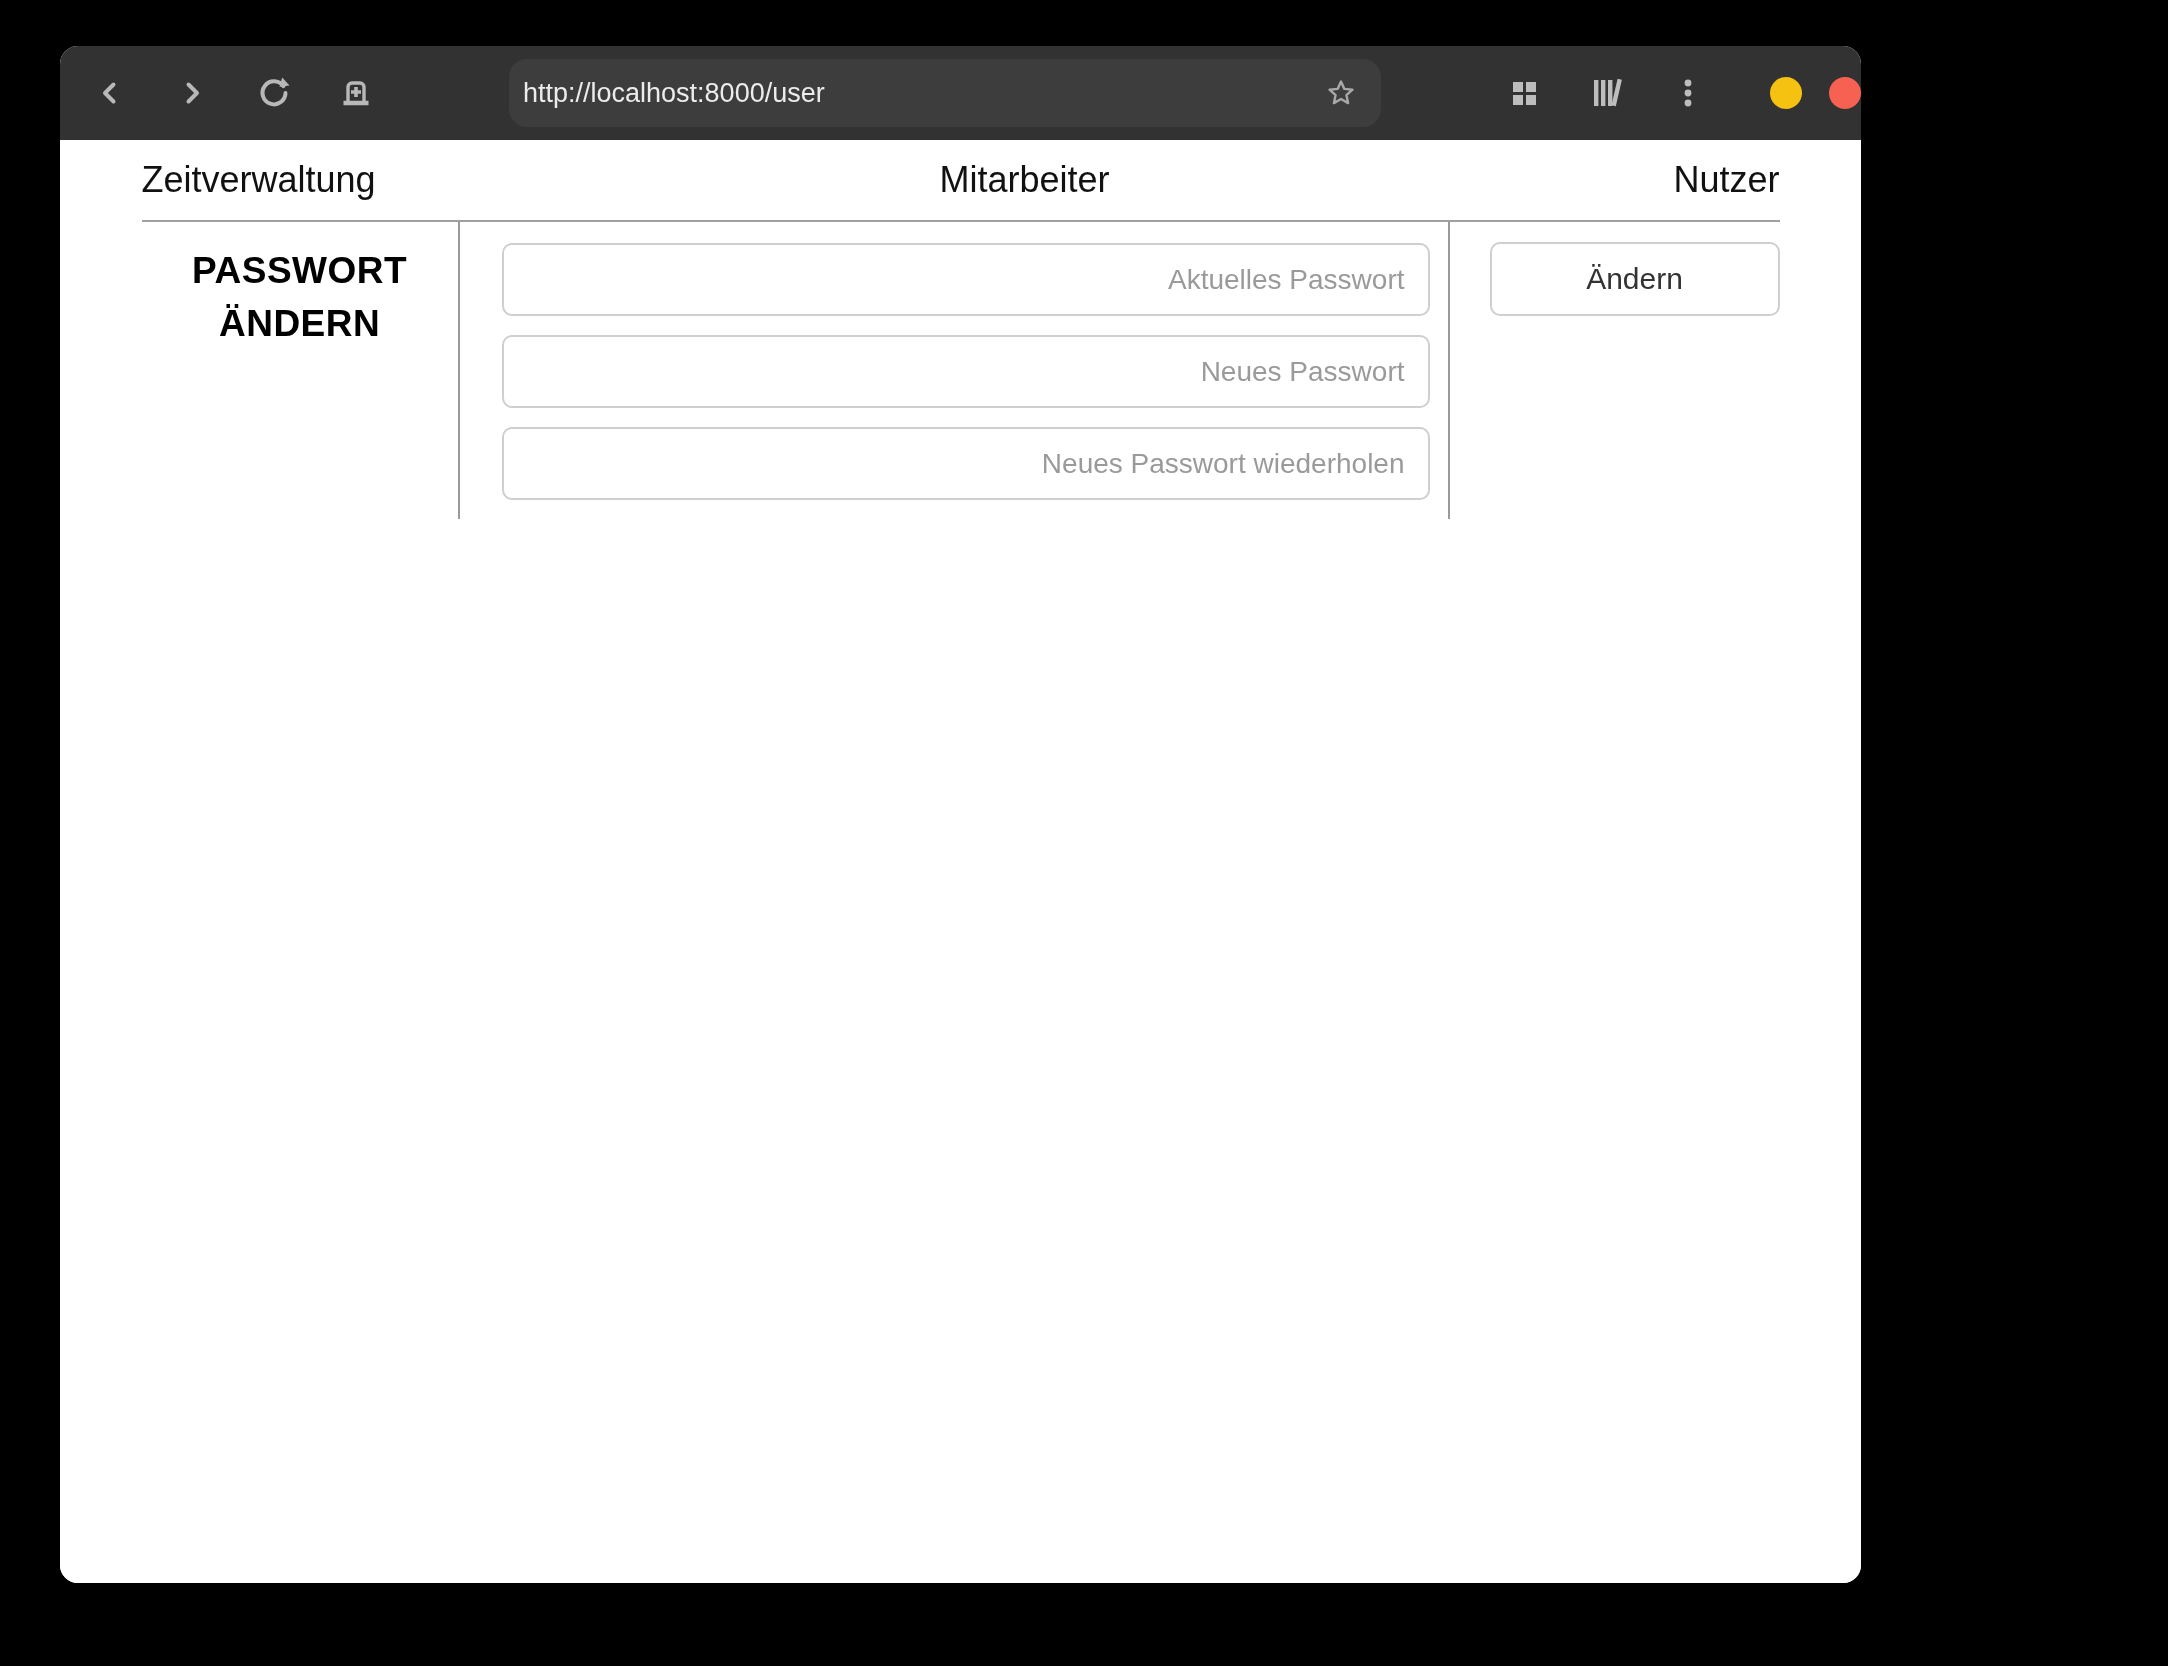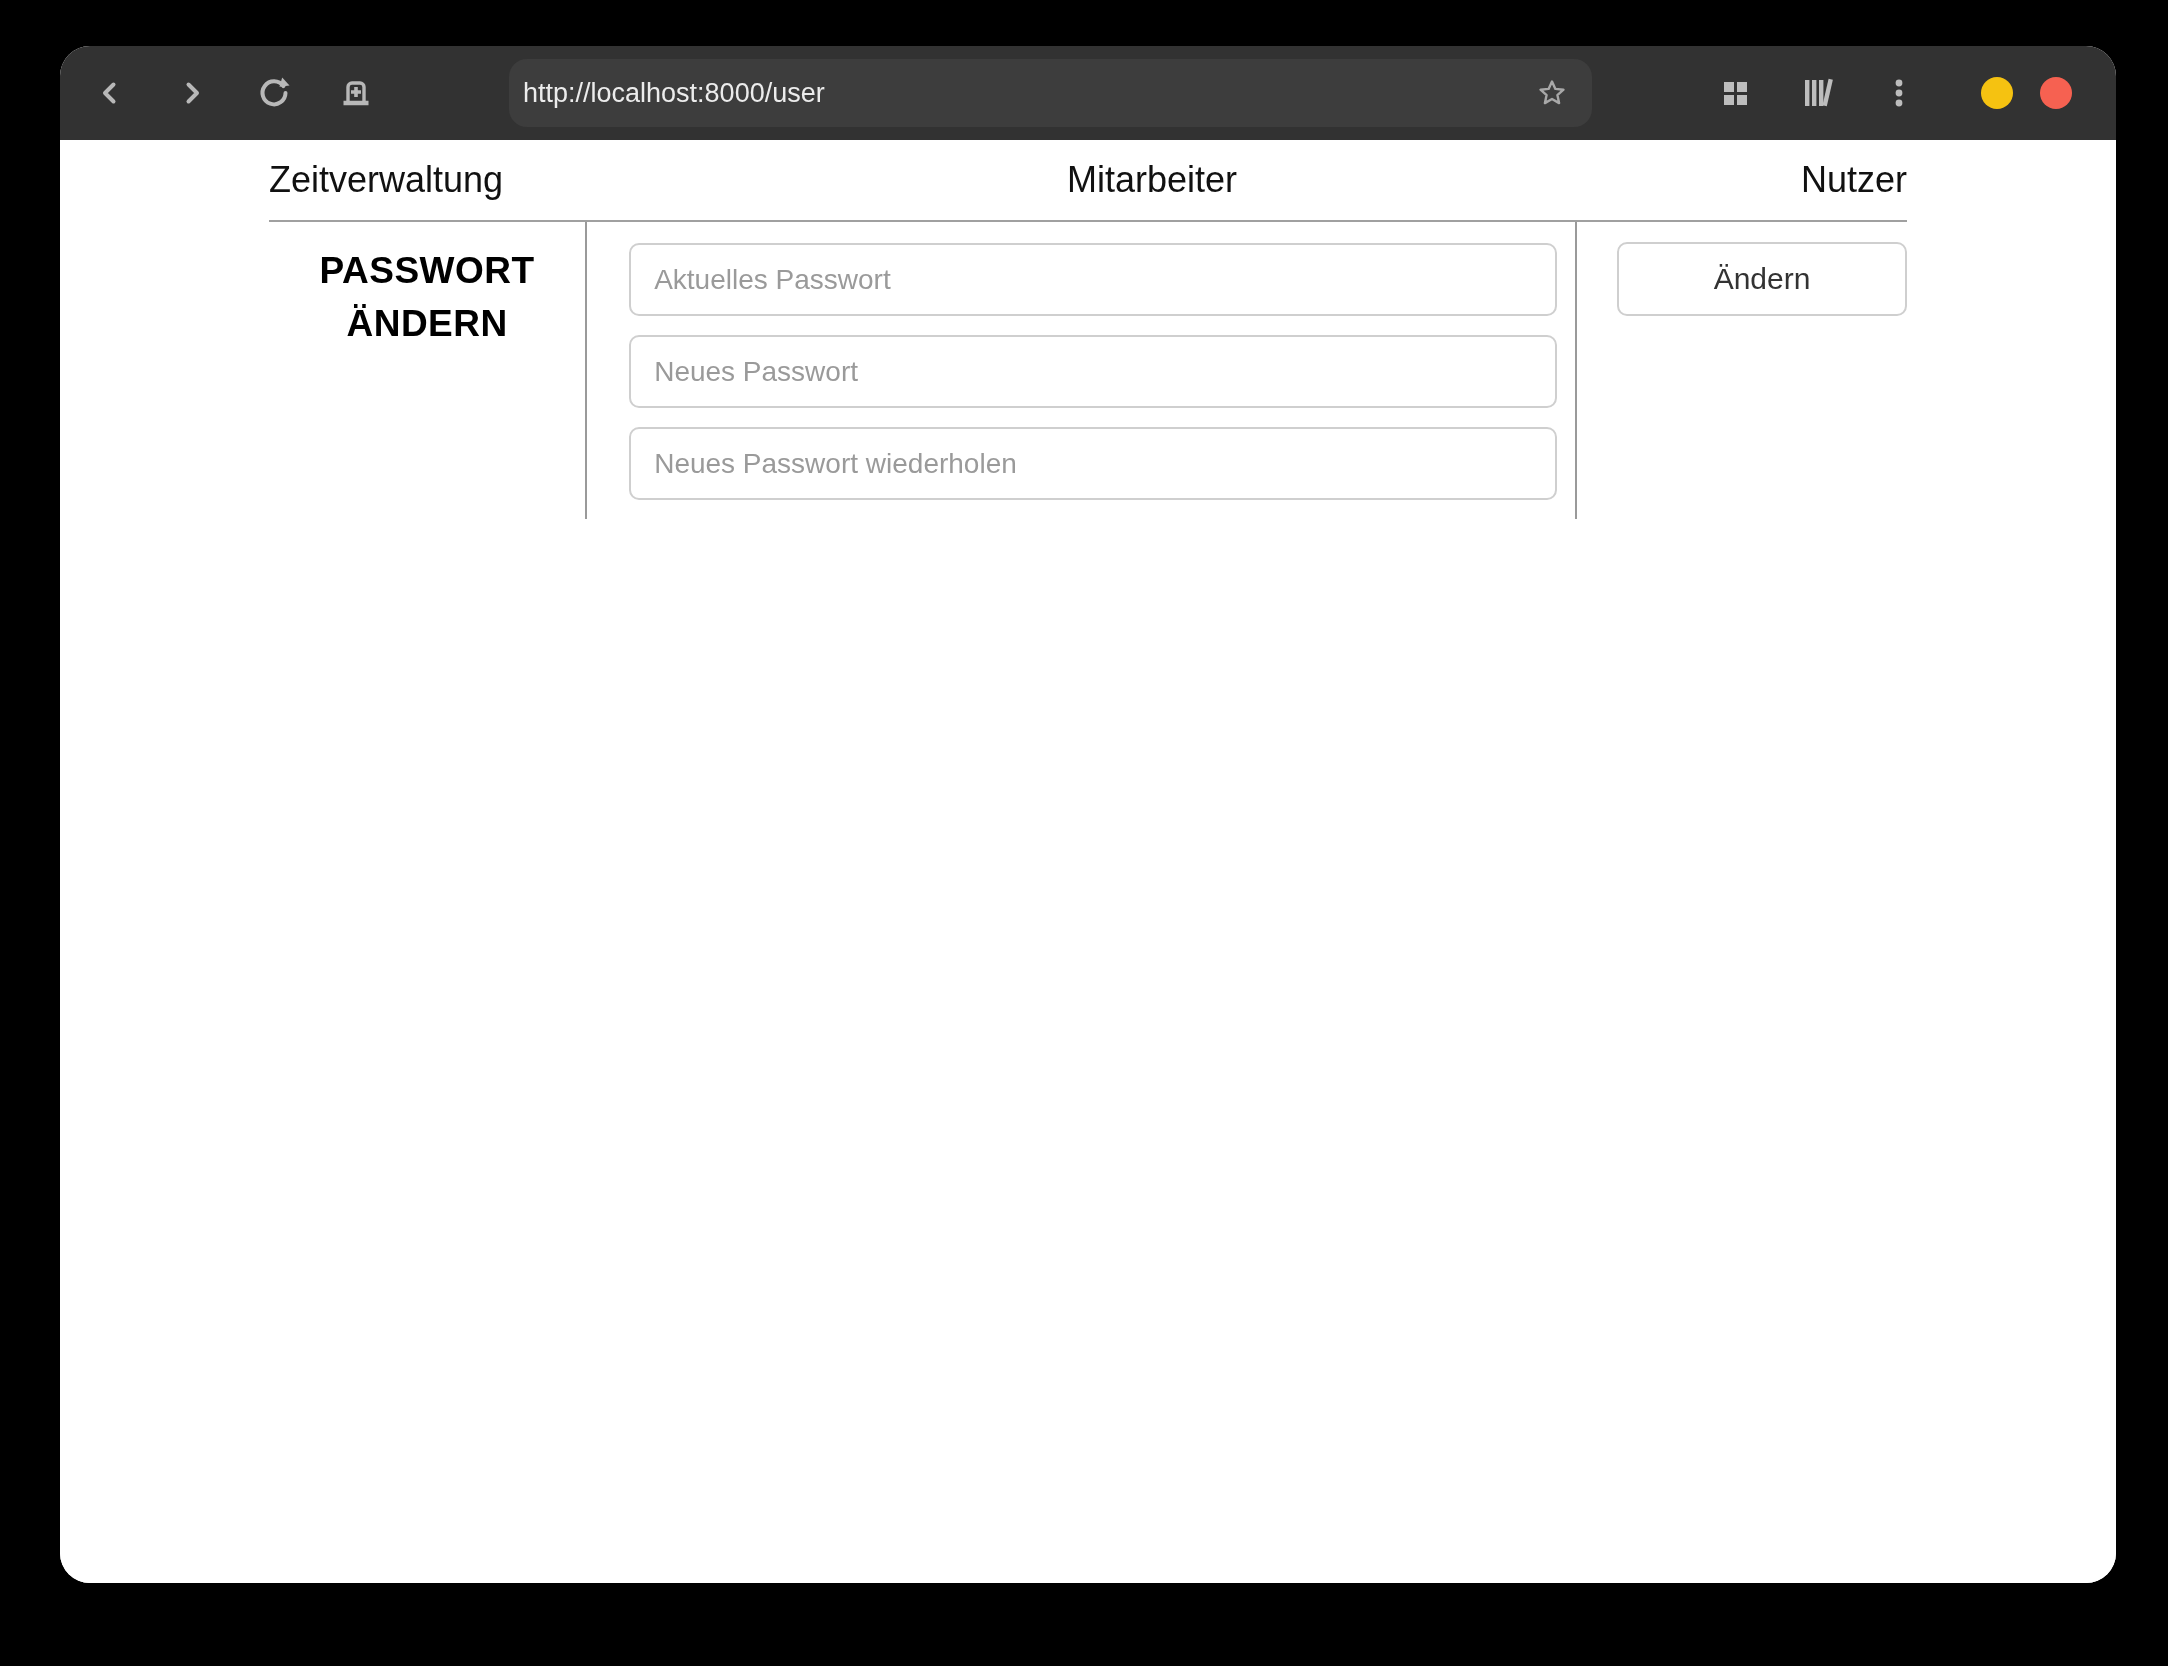--- a/index.html
+++ b/index.html
@@ -5,22 +5,22 @@
   html, body { margin:0; padding:0; }
   body {
     width:2168px; height:1666px;
     background:#000000;
     font-family:"Liberation Sans", sans-serif;
     overflow:hidden;
     position:relative;
   }
   .window {
     position:absolute; left:60px; top:46px;
-    width:2056px; height:1537px;
-    border-radius:30px; overflow:hidden;
+    width:1801px; height:1537px;
+    border-radius:18px; overflow:hidden;
     background:#ffffff;
   }
   
   .toolbar {
     height:94px; background:#323232;
     display:flex; align-items:center;
     padding-left:28px; box-sizing:border-box;
   }
   .icon-btn {
     width:44px; height:44px; flex:0 0 auto;
@@ -71,21 +71,21 @@
     width:985px; box-sizing:border-box;
     border-right:2px solid #9a9a9a;
     padding:21px 18px 0 20px;
   }
   .pw-input {
     display:block; width:100%; height:73px; box-sizing:border-box;
     border:2px solid #cfcfcf; border-radius:10px;
     padding:0 23px; margin-bottom:19px;
     font-size:28px; color:#333333;
     font-family:"Liberation Sans", sans-serif;
-    outline:none; background:#ffffff;
+    outline:none; background:#ffffff;text-align:right;
   }
   .pw-input::placeholder { color:#9a9a9a; opacity:1; }
   .col-right { flex:1 1 auto; box-sizing:border-box; padding:20px 0 0 18px; }
   .submit-btn {
     width:290px; height:74px;
     background:#ffffff;
     border:2px solid #cfcfcf; border-radius:10px;
     font-size:30px; color:#333333;
     font-family:"Liberation Sans", sans-serif;
     cursor:pointer;

